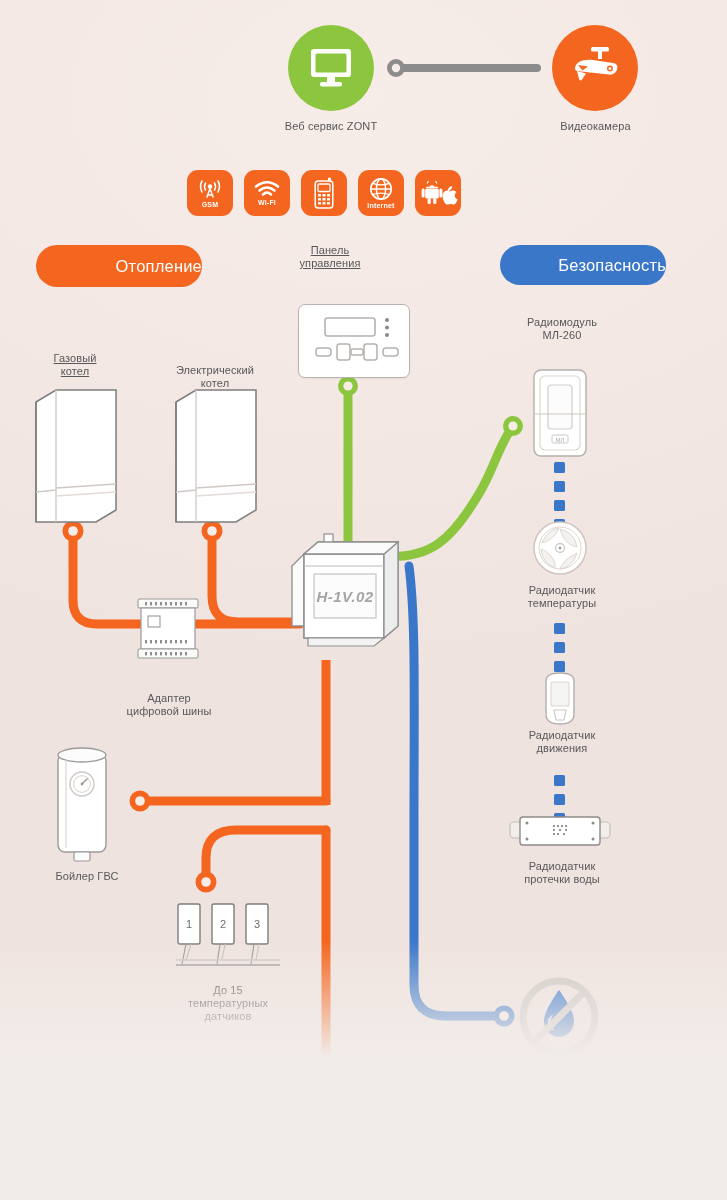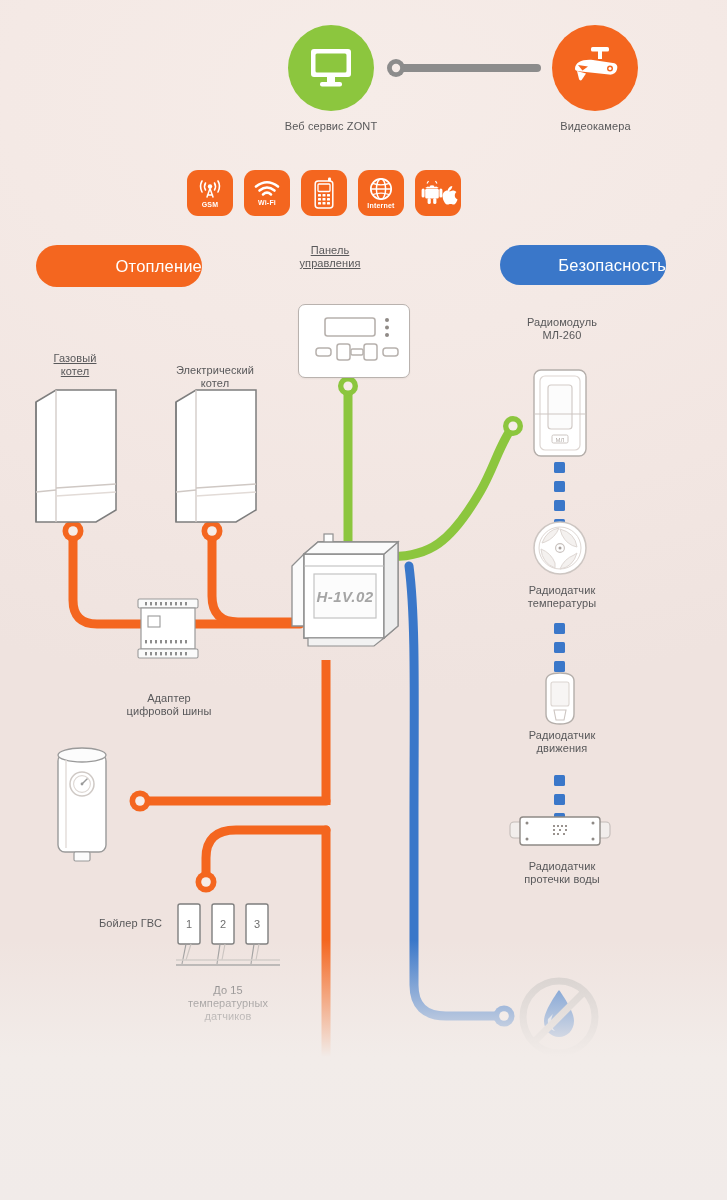--- a/index.html
+++ b/index.html
@@ -353,21 +353,21 @@
       <rect x="10" y="12" width="48" height="98" rx="7" fill="#ffffff" stroke="#9a9a9a" stroke-width="1.4"></rect>
       <ellipse cx="34" cy="13" rx="24" ry="7" fill="#fcfcfc" stroke="#9a9a9a" stroke-width="1.3"></ellipse>
       <path d="M18 18 Q18 100 18 106" stroke="#e2dcd8" stroke-width="1.4" fill="none"></path>
       <circle cx="34" cy="42" r="12" fill="none" stroke="#cfc9c5" stroke-width="1.5"></circle>
       <circle cx="34" cy="42" r="8.4" fill="none" stroke="#ddd7d3" stroke-width="1.1"></circle>
       <path d="M34 42 L39 37" stroke="#9a9a9a" stroke-width="1.4" stroke-linecap="round"></path>
       <circle cx="34" cy="42" r="1.4" fill="#9a9a9a"></circle>
       <rect x="26" y="110" width="16" height="9" rx="1.5" fill="#fbfbfb" stroke="#9a9a9a" stroke-width="1.2"></rect>
     </svg>
   </div>
-  <div class="lbl" style="left:12px;top:917px;width:150px;text-align:right;">Бойлер ГВС</div>
+  <div class="lbl" style="left:12px;top:870px;width:150px;">Бойлер ГВС</div>
 
   <div class="node" style="left:172px;top:902px;">
     <svg width="110" height="78" viewBox="0 0 110 78">
       <rect x="6" y="2" width="22" height="40" rx="2" fill="#ffffff" stroke="#7e7e7e" stroke-width="1.4"></rect>
       <rect x="40" y="2" width="22" height="40" rx="2" fill="#ffffff" stroke="#7e7e7e" stroke-width="1.4"></rect>
       <rect x="74" y="2" width="22" height="40" rx="2" fill="#ffffff" stroke="#7e7e7e" stroke-width="1.4"></rect>
       <text x="17" y="26" text-anchor="middle" font-family="Liberation Sans, sans-serif" font-size="11" fill="#6e6e6e">1</text>
       <text x="51" y="26" text-anchor="middle" font-family="Liberation Sans, sans-serif" font-size="11" fill="#6e6e6e">2</text>
       <text x="85" y="26" text-anchor="middle" font-family="Liberation Sans, sans-serif" font-size="11" fill="#6e6e6e">3</text>
       <path d="M14 42 L10 62" stroke="#9a9a9a" stroke-width="1.2" fill="none"></path>

